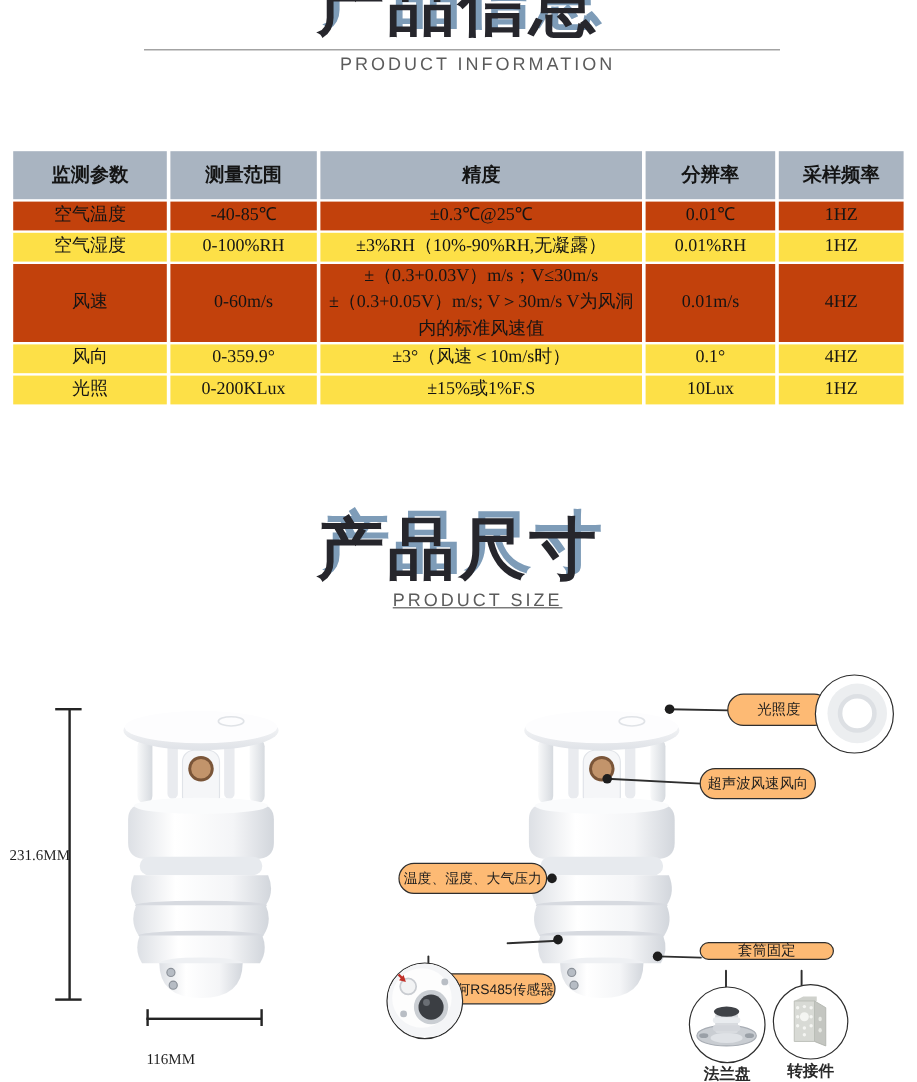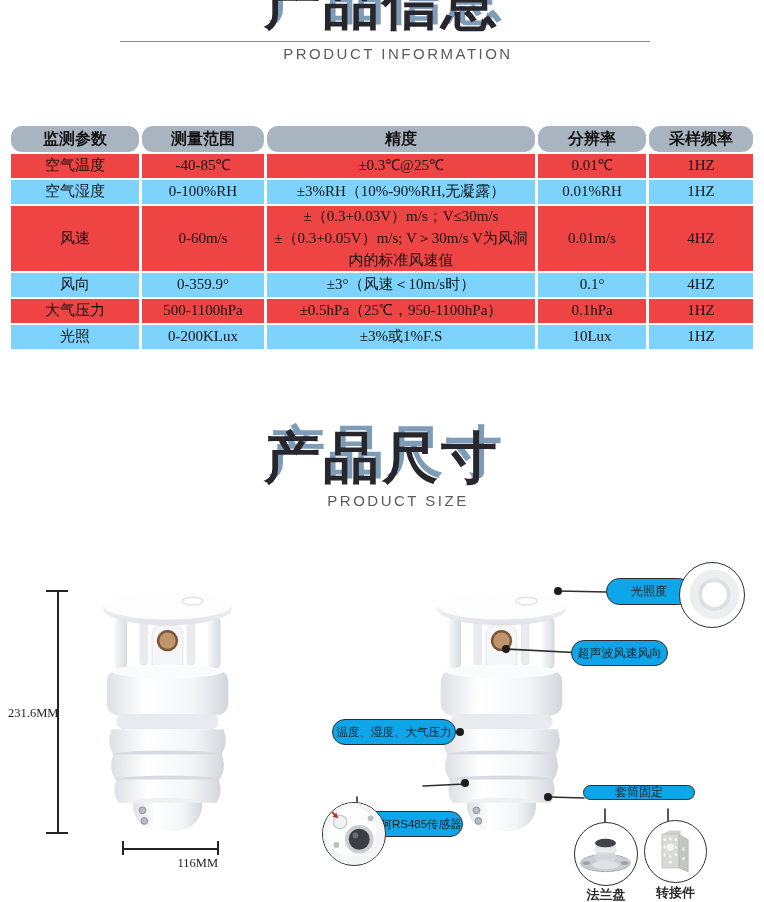--- a/index.html
+++ b/index.html
@@ -6,36 +6,36 @@
   .page{position:relative;width:764px;height:902px;background:#ffffff;overflow:hidden;
         font-family:"Liberation Sans",sans-serif;}
   
   .big-title{position:absolute;left:0;right:0;text-align:center;font-size:56px;line-height:1;
              font-weight:700;letter-spacing:3px;color:#26262c;text-shadow:5px -6px 0 #7e9cb8;}
   .title-info{top:-24px;}
   .title-size{top:430px;}
   .subtitle{position:absolute;left:0;right:0;text-align:center;font-size:15px;color:#5b5b5b;
             letter-spacing:2.5px;margin-left:32px;}
   .sub-info{top:45px;}
-  .sub-size{top:492px;}
+  .sub-size{top:492px;text-decoration:underline;}
   .title-rule{position:absolute;left:120px;top:41px;width:530px;height:1px;background:#8d8d8d;}
   
   table.spec{position:absolute;left:8px;top:124px;width:748px;border-collapse:separate;
              border-spacing:3px 2px;font-family:"Liberation Serif",serif;font-size:15px;
              color:#141414;text-align:center;table-layout:fixed;}
-  table.spec th{background:#a9b4c1;height:26px;font-size:16px;font-weight:700;padding:0 14px;border-radius:11px;}
-  table.spec td{background:#ef4444;height:24px;padding:0 4px;line-height:1.45;}
-  table.spec tr.alt td{background:#7dd3fc;}
+  table.spec th{background:#a9b4c1;height:40px;font-size:16px;font-weight:700;padding:0 14px;}
+  table.spec td{background:#c2410c;height:24px;padding:0 4px;line-height:1.45;}
+  table.spec tr.alt td{background:#fde047;}
   table.spec tr.tall td{height:64px;}
   
   .dim{position:absolute;background:#242424;}
   .dim-label{position:absolute;font-size:12.5px;color:#1d1d1d;font-family:Liberation Serif, serif;}
   
   .pill{position:absolute;box-sizing:border-box;border:1.5px solid #2e2e2e;border-radius:999px;
-        background:#0ea5e9;display:flex;align-items:center;justify-content:center;
+        background:#fdba74;display:flex;align-items:center;justify-content:center;
         font-size:12px;color:#1c1c1c;white-space:nowrap;z-index:3;}
   .pill.small{font-size:11.5px;margin-left:40px;}
   
   .detail-circle{position:absolute;box-sizing:border-box;border:1.5px solid #2e2e2e;border-radius:50%;
                  background:#fff;overflow:hidden;z-index:4;}
   .circle-label{position:absolute;text-align:center;font-size:13px;font-weight:700;color:#2a2a2a;z-index:3;}
   .abs{position:absolute;}
   svg{display:block;}
 </style>
 </head>
@@ -86,31 +86,24 @@
         <td>0.01m/s</td>
         <td>4HZ</td>
       </tr>
       <tr class="alt">
         <td>风向</td>
         <td>0-359.9°</td>
         <td>±3°（风速＜10m/s时）</td>
         <td>0.1°</td>
         <td>4HZ</td>
       </tr>
-      <tr>
-        <td>大气压力</td>
-        <td>500-1100hPa</td>
-        <td>±0.5hPa（25℃，950-1100hPa）</td>
-        <td>0.1hPa</td>
-        <td>1HZ</td>
-      </tr>
       <tr class="alt">
         <td>光照</td>
         <td>0-200KLux</td>
-        <td>±3%或1%F.S</td>
+        <td>±15%或1%F.S</td>
         <td>10Lux</td>
         <td>1HZ</td>
       </tr>
     </tbody>
   </table>
 
   <div class="big-title title-size">产品尺寸</div>
   <div class="subtitle sub-size">PRODUCT SIZE</div>
 
   <svg width="0" height="0" style="position:absolute" aria-hidden="true">
@@ -161,21 +154,21 @@
     </svg>
 
   <div class="dim" style="left:57px;top:591px;width:1.5px;height:242px"></div>
   <div class="dim" style="left:46px;top:590px;width:22px;height:1.5px"></div>
   <div class="dim" style="left:46px;top:832px;width:22px;height:1.5px"></div>
   <div class="dim-label" style="left:8px;top:706px">231.6MM</div>
 
   <div class="dim" style="left:122px;top:848px;width:96px;height:1.5px"></div>
   <div class="dim" style="left:122px;top:841px;width:1.5px;height:14px"></div>
   <div class="dim" style="left:217px;top:841px;width:1.5px;height:14px"></div>
-  <div class="dim-label" style="left:122px;top:856px;width:96px;text-align:right">116MM</div>
+  <div class="dim-label" style="left:122px;top:876px;width:96px;text-align:left">116MM</div>
 
   <svg class="abs" style="left:434px;top:586px;z-index:1" width="135" height="252">
       <use href="#station"></use>
     </svg>
 
   <svg class="abs" style="left:0;top:560px;z-index:2;pointer-events:none" width="764" height="342" viewBox="0 0 764 342">
     <g stroke="#2e2e2e" stroke-width="1.6" stroke-linecap="round">
       <line x1="558" y1="31" x2="607" y2="32"></line>
       <line x1="506" y1="89" x2="584" y2="93"></line>
       <line x1="460" y1="172" x2="415" y2="172"></line>
@@ -188,21 +181,21 @@
     <g fill="#1d1d1d">
       <circle cx="558" cy="31" r="4"></circle>
       <circle cx="506" cy="89" r="4"></circle>
       <circle cx="460" cy="172" r="4"></circle>
       <circle cx="465" cy="223" r="4"></circle>
       <circle cx="548" cy="237" r="4"></circle>
     </g>
   </svg>
 
   <div class="pill" style="left:606px;top:578px;width:86px;height:27px">光照度</div>
-  <div class="pill" style="left:571px;top:640px;width:97px;height:26px">超声波风速风向</div>
+  <div class="pill" style="left:583px;top:640px;width:97px;height:26px">超声波风速风向</div>
   <div class="pill small" style="left:292px;top:719px;width:124px;height:26px">温度、湿度、大气压力</div>
   <div class="pill small" style="left:293px;top:811px;width:130px;height:26px">可外接任何RS485传感器</div>
   <div class="pill" style="left:583px;top:785px;width:112px;height:15px">套筒固定</div>
 
   <div class="detail-circle" style="left:679px;top:562px;width:66px;height:66px">
     <svg width="63" height="63" viewBox="0 0 66 66">
       <circle cx="36" cy="33" r="26" fill="#eceef0"></circle>
       <circle cx="36" cy="33" r="15" fill="#ffffff" stroke="#dde0e4" stroke-width="4"></circle>
     </svg>
   </div>

